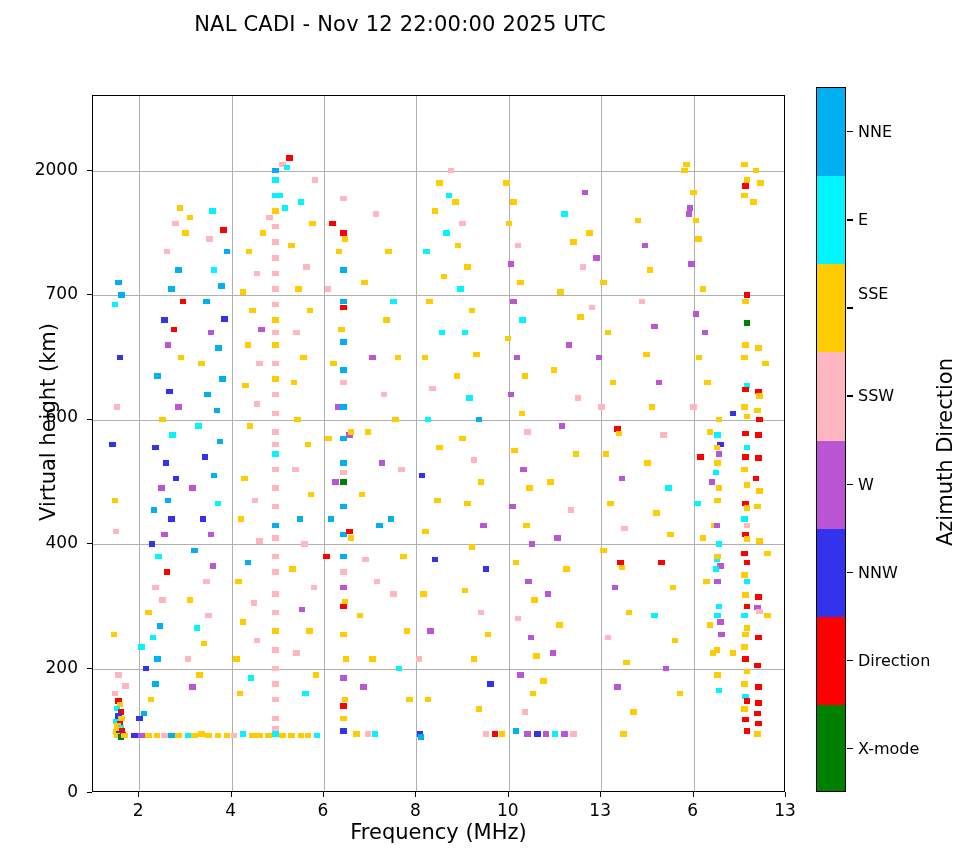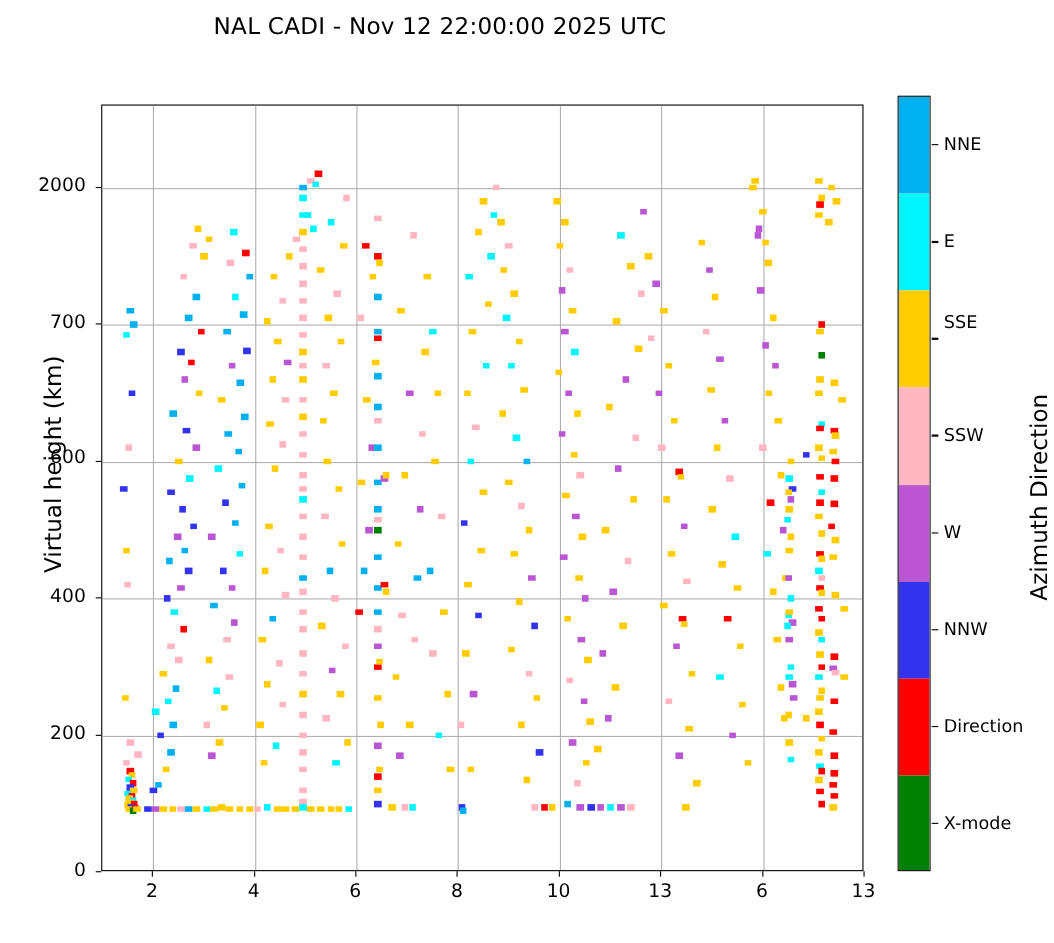--- a/index.html
+++ b/index.html
@@ -742,20 +742,21 @@
       <div class="tick-y" style="left: 87px; top: 543.1px;"></div>
       <div class="ticklabel-y" style="left: 8px; top: 532.1px;">400</div>
       <div class="tick-y" style="left: 87px; top: 418.6px;"></div>
       <div class="ticklabel-y" style="left: 8px; top: 406px;">600</div>
       <div class="tick-y" style="left: 87px; top: 294.1px;"></div>
       <div class="ticklabel-y" style="left: 8px; top: 283.1px;">700</div>
       <div class="tick-y" style="left: 87px; top: 169.7px;"></div>
       <div class="ticklabel-y" style="left: 8px; top: 158.7px;">2000</div>
     </div>
 
+  <div id="xlabel">Frequency (MHz)</div>
   <div id="ylabel">Virtual height (km)</div>
 
   <div id="colorbar">
       <div class="cb-seg" style="height: 88.13px; background: rgb(0, 176, 240);"></div>
       <div class="cb-seg" style="height: 88.13px; background: rgb(0, 245, 255);"></div>
       <div class="cb-seg" style="height: 88.13px; background: rgb(255, 204, 0);"></div>
       <div class="cb-seg" style="height: 88.13px; background: rgb(255, 182, 193);"></div>
       <div class="cb-seg" style="height: 88.13px; background: rgb(186, 85, 211);"></div>
       <div class="cb-seg" style="height: 88.13px; background: rgb(51, 51, 238);"></div>
       <div class="cb-seg" style="height: 88.13px; background: rgb(255, 0, 0);"></div>

